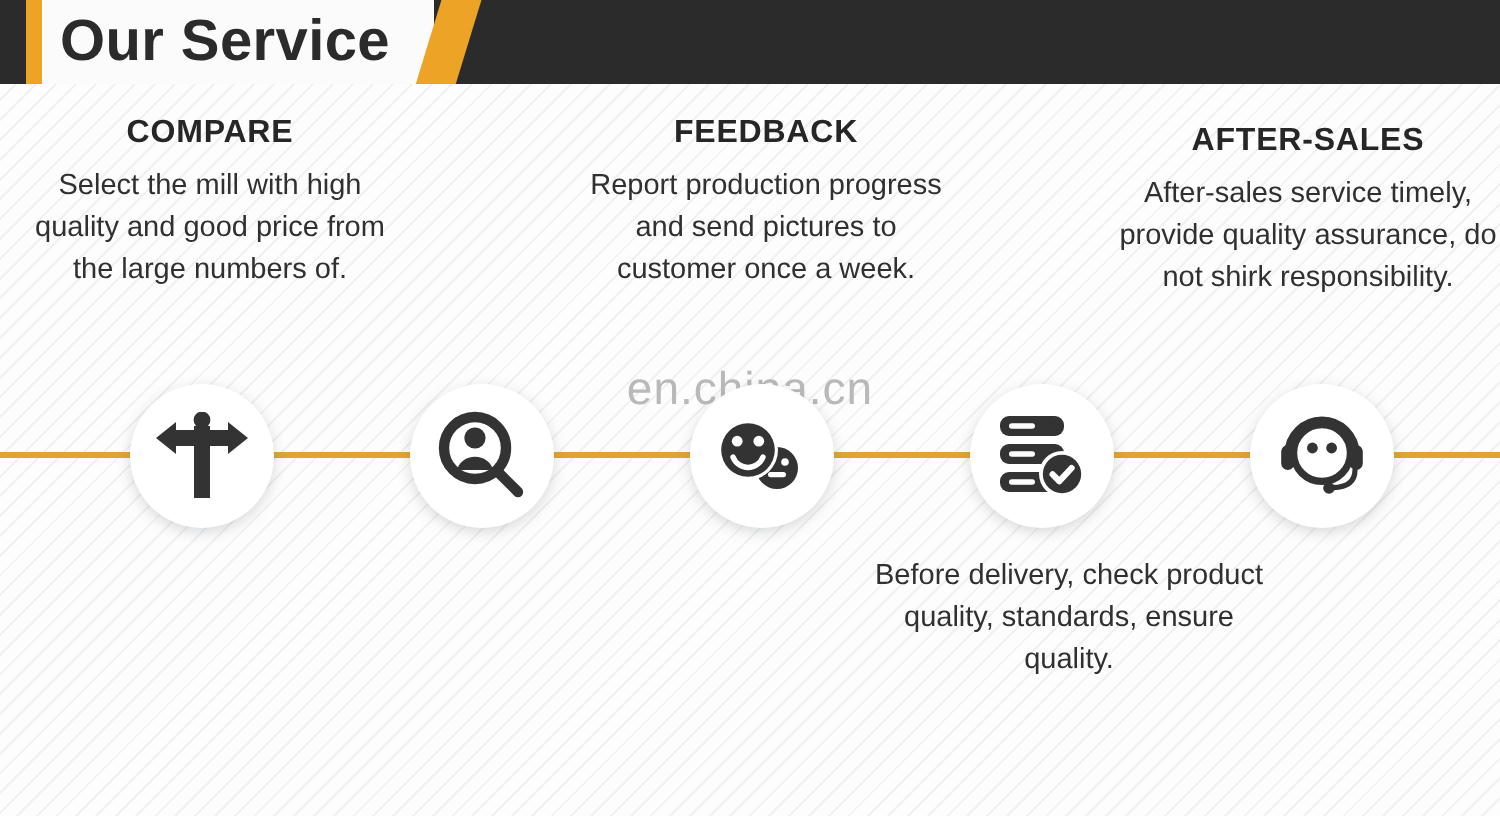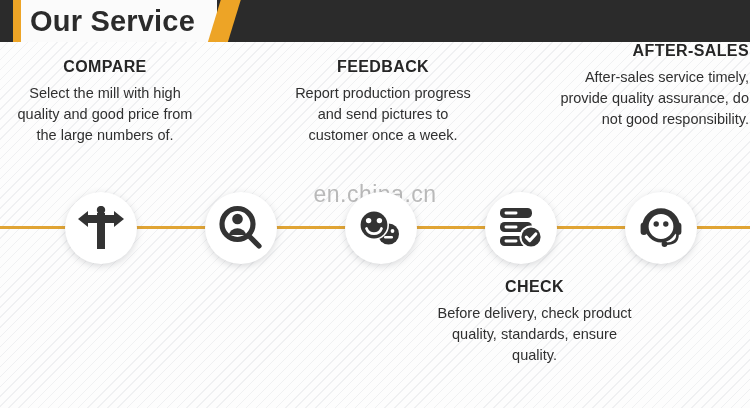--- a/index.html
+++ b/index.html
@@ -161,30 +161,29 @@
   <div class="svc-block" style="left:10px; top:58px; width:190px;">
     <p class="svc-title">COMPARE</p>
     <p class="svc-desc">Select the mill with high quality and good price from the large numbers of.</p>
   </div>
 
   <div class="svc-block" style="left:288px; top:58px; width:190px;">
     <p class="svc-title">FEEDBACK</p>
     <p class="svc-desc">Report production progress and send pictures to customer once a week.</p>
   </div>
 
-  <div class="svc-block" style="left:559px; top:42px; width:190px;text-align:right;">
+  <div class="svc-block" style="left:559px; top:62px; width:190px;">
     <p class="svc-title">AFTER-SALES</p>
-    <p class="svc-desc">After-sales service timely, provide quality assurance, do not good responsibility.</p>
+    <p class="svc-desc">After-sales service timely, provide quality assurance, do not shirk responsibility.</p>
   </div>
 
   <div class="svc-block" style="left:170px; top:278px; width:195px;">
   </div>
 
   <div class="svc-block" style="left:437px; top:278px; width:195px;">
-    <p class="svc-title">CHECK</p>
     <p class="svc-desc">Before delivery, check product quality, standards, ensure quality.</p>
   </div>
 
   <div class="icon-circle" style="left:65px; top:192px;">
     <span>
       <svg width="46" height="44" viewBox="0 0 46 44">
         <g fill="#333333">
           <rect x="19" y="7" width="8" height="36"></rect>
           <rect x="6" y="9" width="34" height="8"></rect>
           <polygon points="0,13 10,5 10,21"></polygon>

